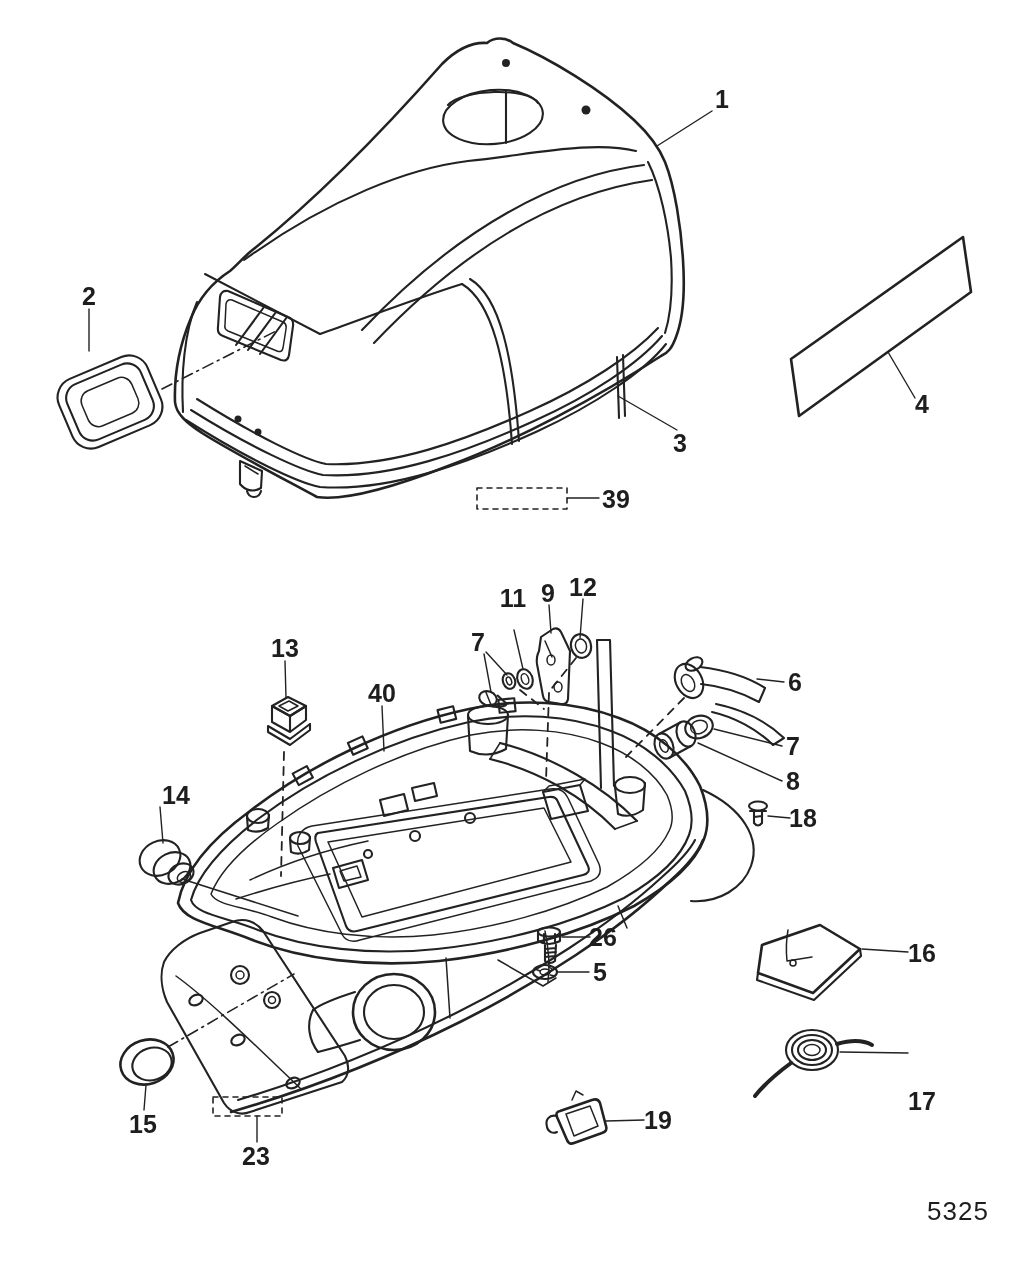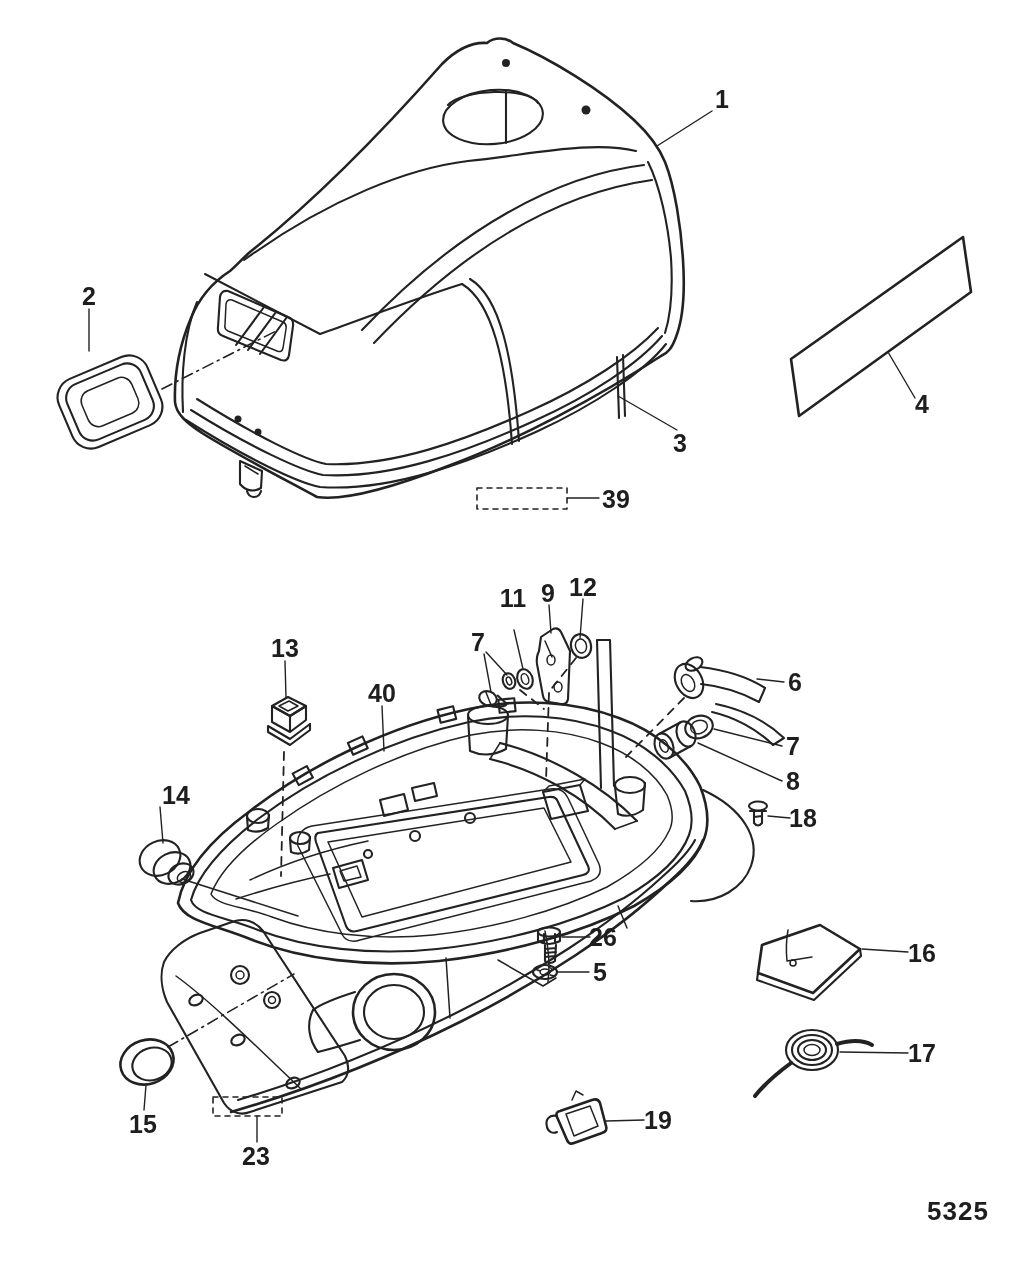--- a/index.html
+++ b/index.html
@@ -11,21 +11,21 @@
   svg.art .bold{stroke-width:2.6;}
   svg.art .thin{stroke-width:1.5;}
   svg.art .ldr{stroke-width:1.4;}
   svg.art .fillb{fill:#222;stroke:none;}
   svg.art .dash{stroke-dasharray:8 7;stroke-width:1.8;}
   svg.art .dashdot{stroke-dasharray:11 5 2 5;stroke-width:1.6;}
   svg.art .dashrect{stroke-dasharray:5 5;stroke-width:1.6;}
   svg.art .thick{stroke-width:4;}
   .callout{position:absolute;transform:translate(-50%,-50%);font-weight:700;font-size:25px;
         color:#1e1e1e;white-space:nowrap;line-height:1;}
-  .fig-num{position:absolute;transform:translate(-50%,-50%);font-weight:700;font-size:26px;
+  .fig-num{position:absolute;transform:translate(-50%,-50%);font-weight:400;font-size:26px;
         color:#1e1e1e;letter-spacing:1px;}
 </style>
 </head>
 <body>
 
 <div class="page">
 
 <svg class="art" width="1024" height="1266" viewBox="0 0 1024 1266">
 
   <g>
@@ -292,21 +292,21 @@
   <div class="callout" style="left:793px;top:746px">7</div>
   <div class="callout" style="left:793px;top:781px">8</div>
   <div class="callout" style="left:548px;top:593px">9</div>
   <div class="callout" style="left:478px;top:642px">7</div>
   <div class="callout" style="left:513px;top:598px">11</div>
   <div class="callout" style="left:583px;top:587px">12</div>
   <div class="callout" style="left:285px;top:648px">13</div>
   <div class="callout" style="left:176px;top:795px">14</div>
   <div class="callout" style="left:143px;top:1124px">15</div>
   <div class="callout" style="left:922px;top:953px">16</div>
-  <div class="callout" style="left:922px;top:1053px">17</div>
+  <div class="callout" style="left:922px;top:1101px">17</div>
   <div class="callout" style="left:803px;top:818px">18</div>
   <div class="callout" style="left:658px;top:1120px">19</div>
   <div class="callout" style="left:382px;top:693px">40</div>
   <div class="callout" style="left:603px;top:937px">26</div>
   <div class="callout" style="left:616px;top:499px">39</div>
   <div class="callout" style="left:256px;top:1156px">23</div>
 
   <div class="fig-num" style="left:958px;top:1211px">5325</div>
 
 </div>

